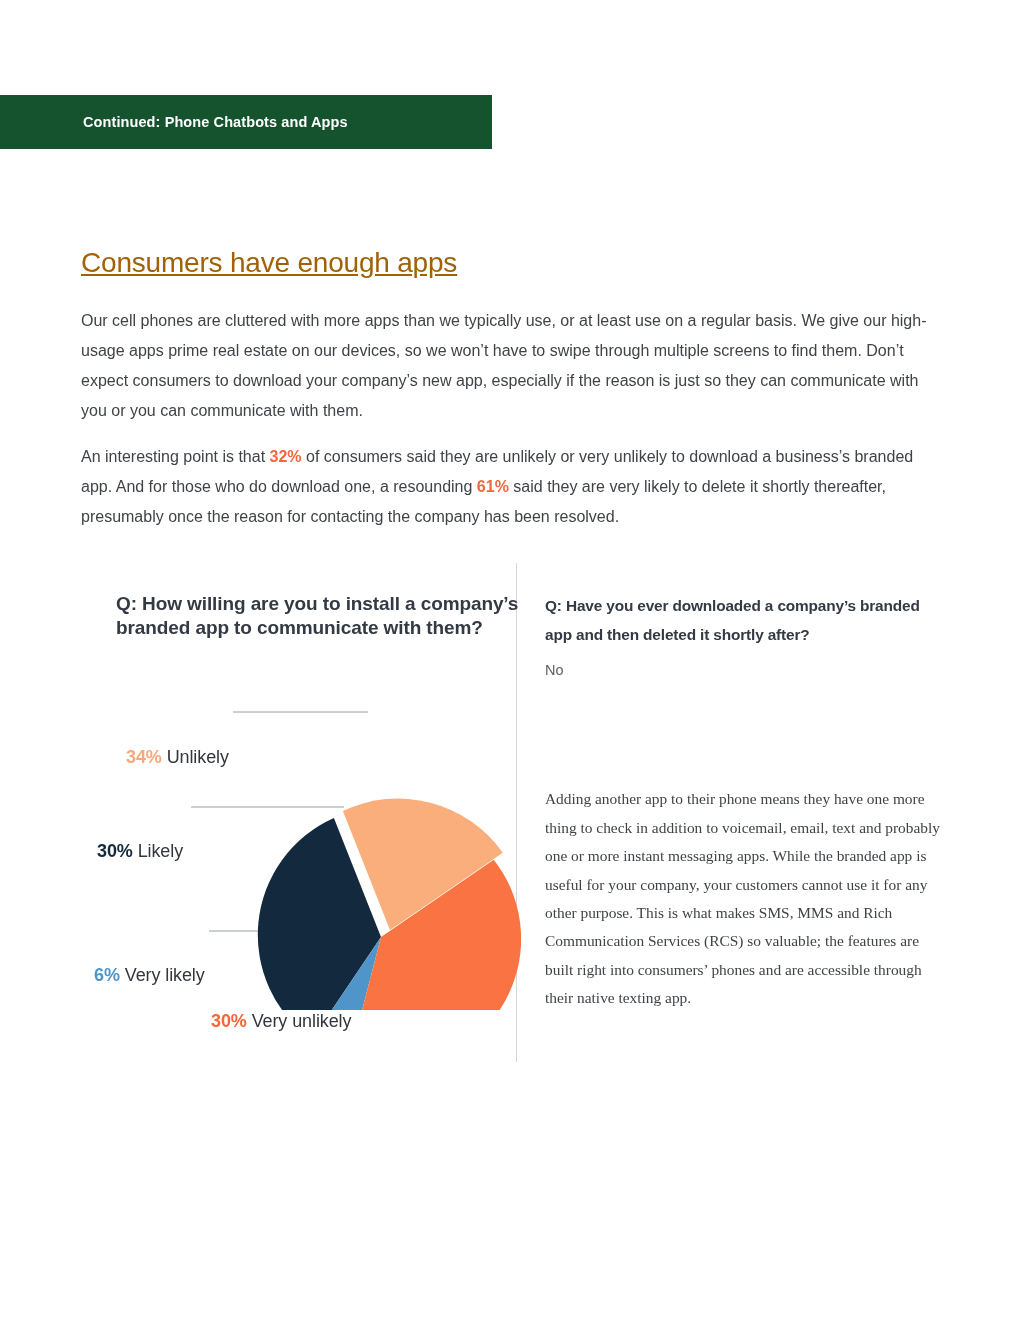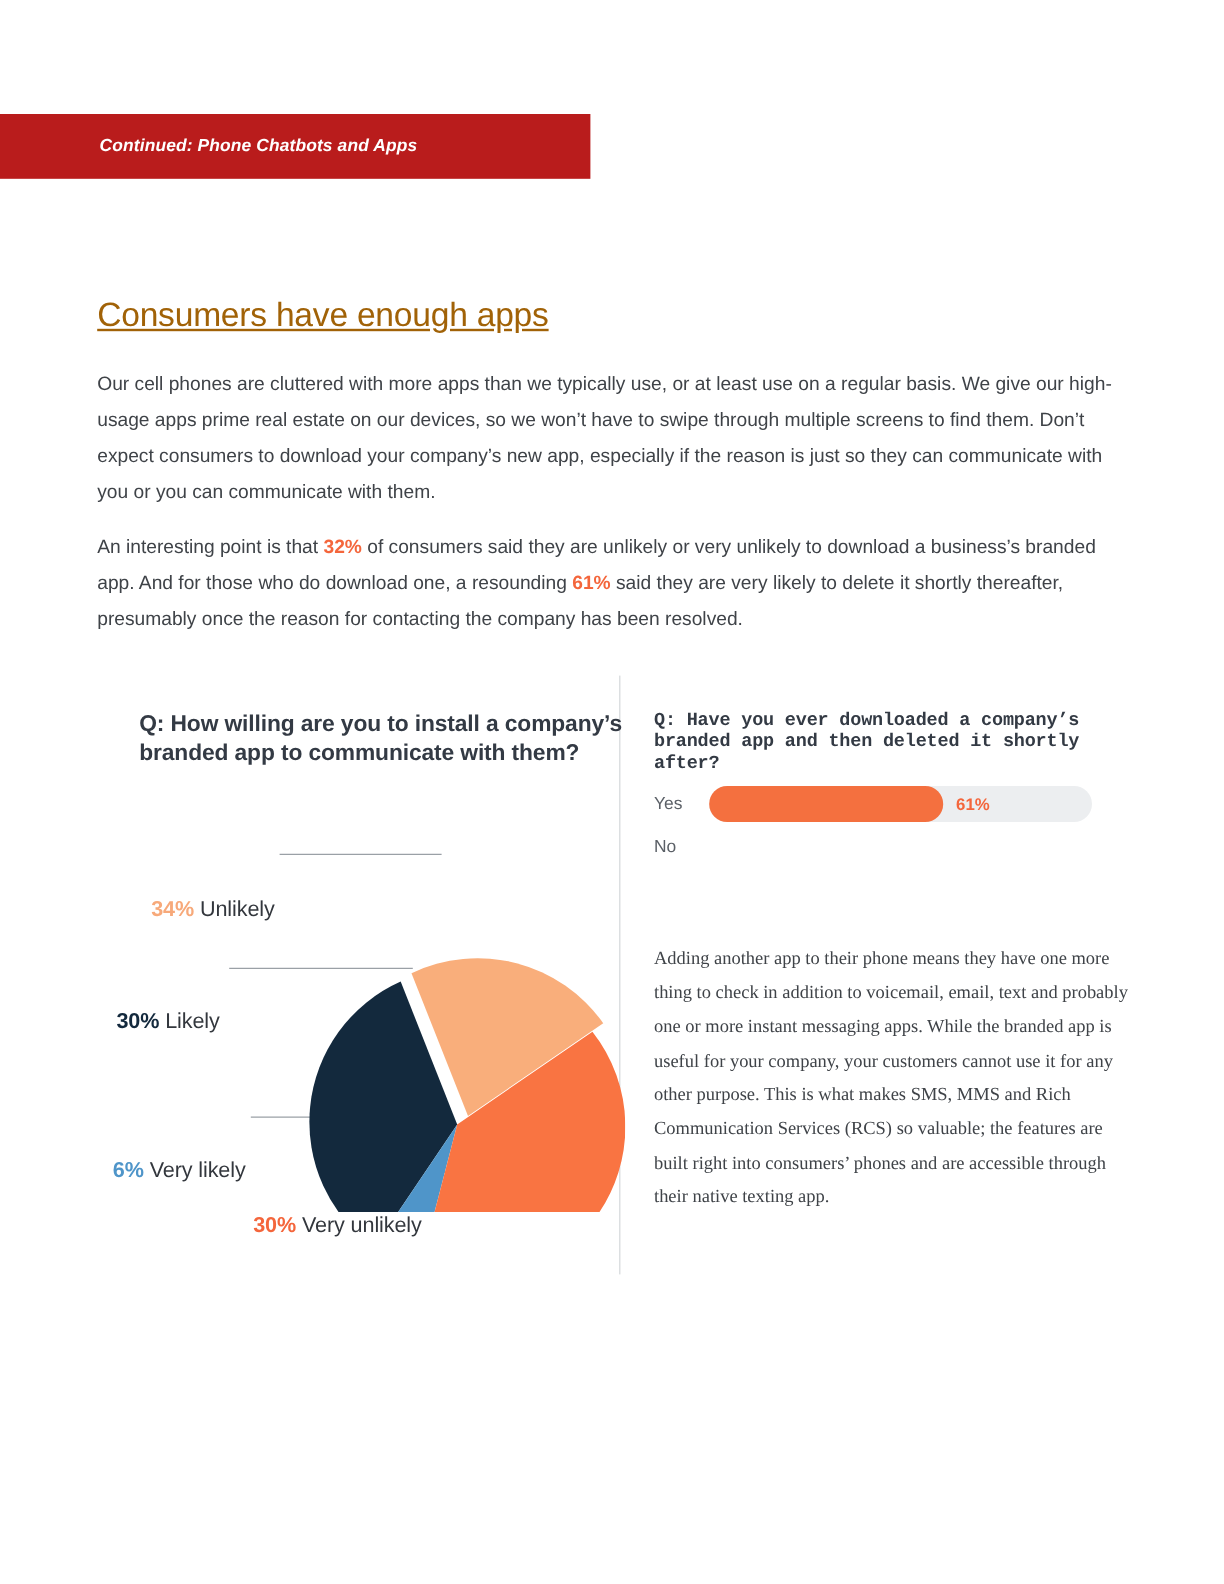--- a/index.html
+++ b/index.html
@@ -16,24 +16,23 @@
     overflow: hidden;
   }
 
   
   .header-banner {
     position: absolute;
     left: 0;
     top: 95px;
     width: 492px;
     height: 54px;
-    background: #b91c1c;
+    background: #14532d;
     display: flex;
     align-items: center;
-    font-style: italic;
   }
   .header-banner-text {
     color: #ffffff;
     font-size: 14.5px;
     font-weight: bold;
     letter-spacing: 0.1px;
     margin-left: 83px;
   }
 
   
@@ -116,25 +115,24 @@
   #lbl-verylikely    { left: 13px;  top: 261px; text-align: right; }
   #lbl-veryunlikely  { left: 130px; top: 307px; }
 
   
   .q-right {
     position: absolute;
     left: 545px;
     top: 578px;
     width: 400px;
     font-size: 15.4px;
-    line-height: 18px;
+    line-height: 29px;
     font-weight: bold;
     color: #333a44;
     letter-spacing: -0.15px;
-    font-family: Liberation Mono, monospace;
   }
 
   .barchart {
     position: absolute;
     left: 545px;
     top: 655px;
     width: 365px;
   }
   .bar-row {
     display: flex;
@@ -271,27 +269,20 @@
   <div class="pie-label" id="lbl-veryunlikely">
     <span class="pct pct-veryunlikely">30%</span>
     <span>Very unlikely</span>
   </div>
 </div>
 
 <h2 class="q-right">Q: Have you ever downloaded a company’s branded app and then deleted it shortly after?</h2>
 
 <div class="barchart">
   <div class="bar-row">
-    <span class="bar-cat">Yes</span>
-    <span class="bar-track">
-      <span class="bar-fill" style="width:61%;"></span>
-      <span class="bar-val" style="left:64.5%;">61%</span>
-    </span>
-  </div>
-  <div class="bar-row">
     <span class="bar-cat">No</span>
   </div>
 </div>
 
 <p class="right-body">Adding another app to their phone means they have one more thing to check in addition to voicemail, email, text and probably one or more instant messaging apps. While the branded app is useful for your company, your customers cannot use it for any other purpose. This is what makes SMS, MMS and Rich Communication Services (RCS) so valuable; the features are built right into consumers’ phones and are accessible through their native texting app.</p>
 
 <div class="footer">
   
   
   

